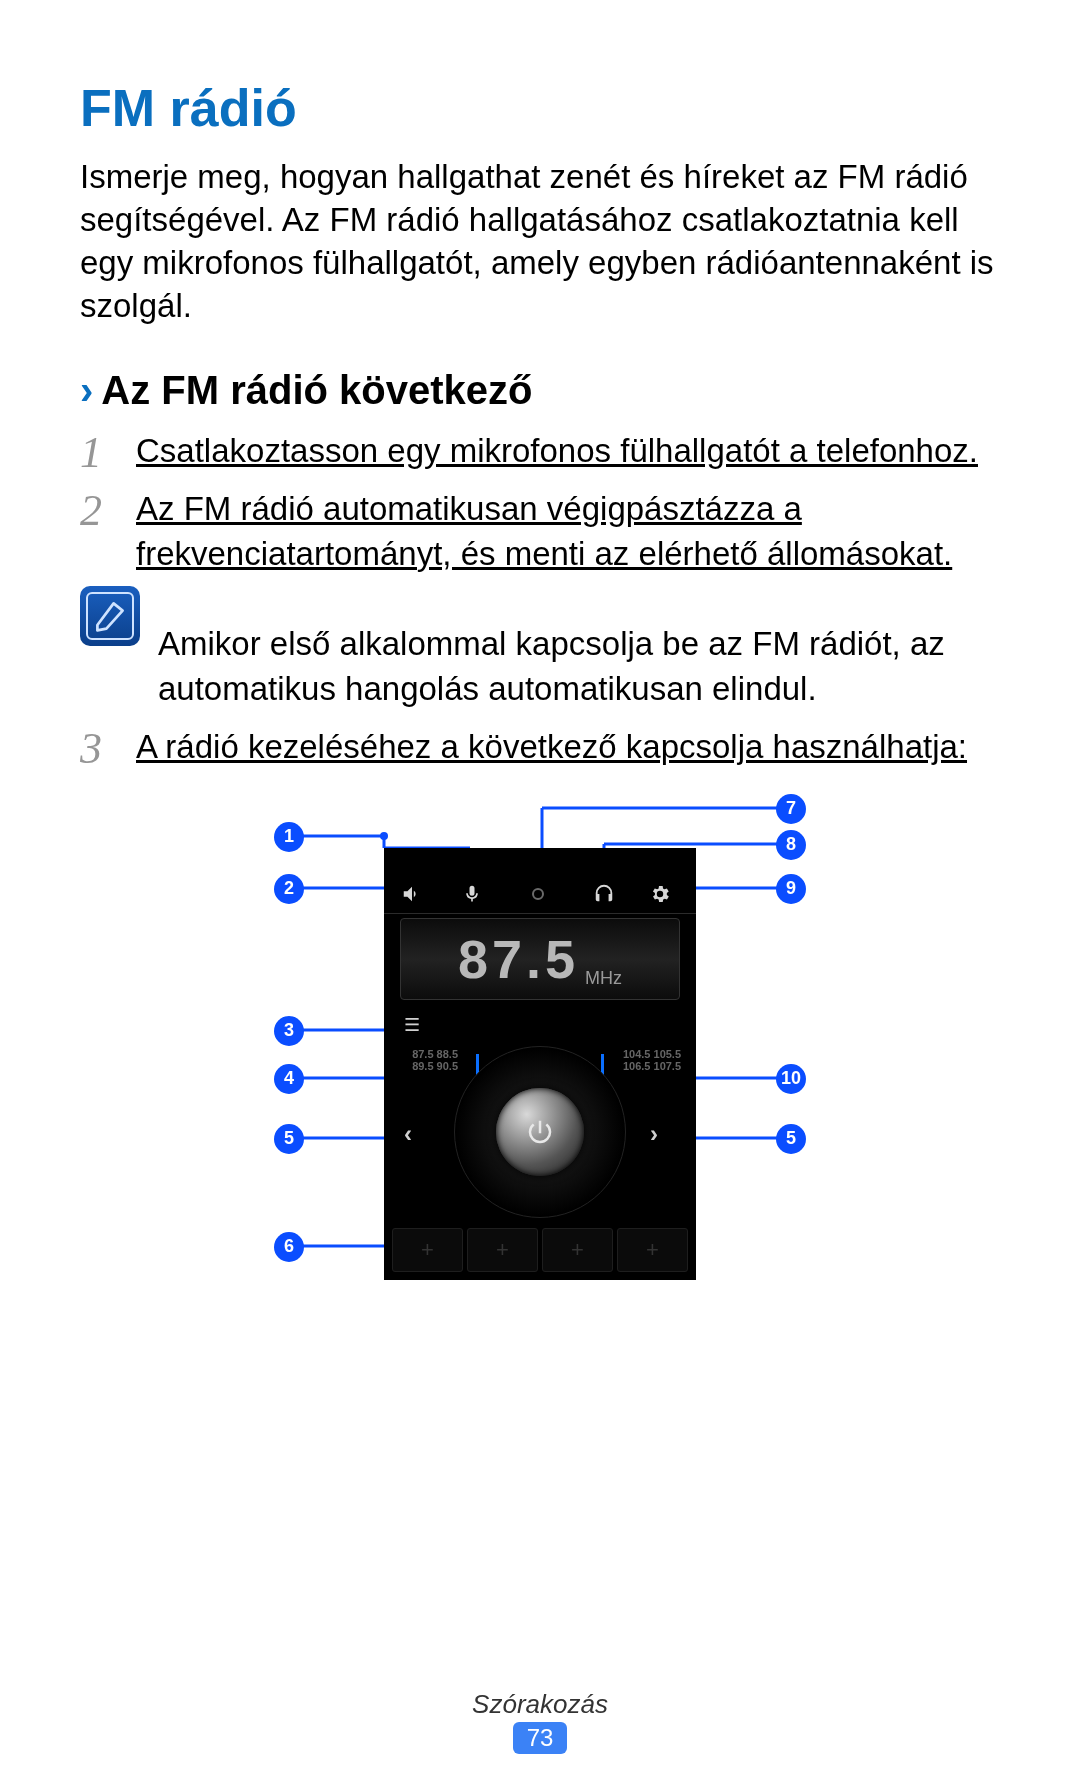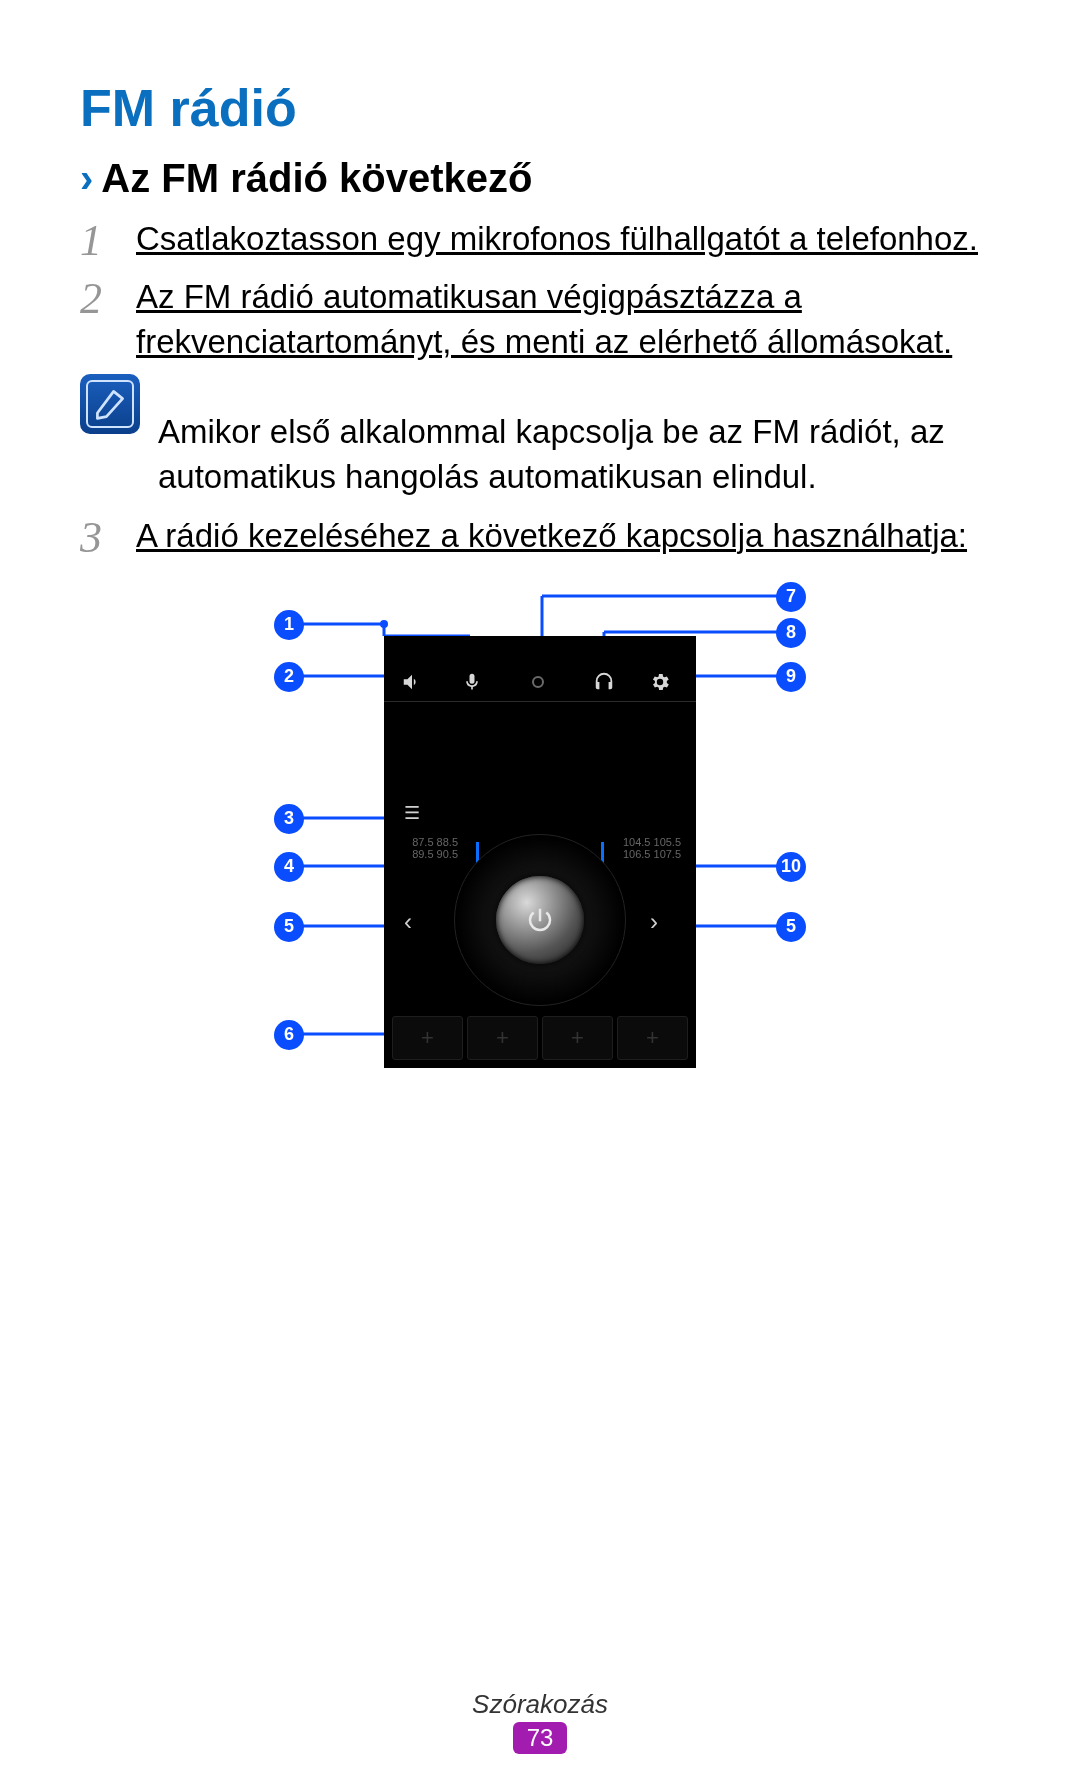--- a/index.html
+++ b/index.html
@@ -105,21 +105,21 @@
     display:flex; align-items:center; justify-content:center;
     font-family:"Segment7","Arial Black",sans-serif;
   }
   .freq-val { font-size:54px; color:#b8b8b8; letter-spacing:4px; font-weight:600; }
   .freq-unit{ font-size:18px; color:#9a9a9a; margin-left:6px; align-self:flex-end; padding-bottom:10px;}
   .list-icon{
     position:absolute; top:166px; left:20px;
     color:#d0d0d0; font-size:18px;
   }
   .dial-zone{
-    position:absolute; top:196px; left:0; right:0; height:176px;
+    position:absolute; top:196px; left:0; right:0; height:176px;font-weight:bold;
   }
   .dial-outer{
     position:absolute; left:70px; top:2px; width:172px; height:172px;
     border-radius:50%;
     background:radial-gradient(circle,#2a2a2a 0%,#000 70%);
     border:1px solid #222;
   }
   .dial-knob{
     position:absolute; left:112px; top:44px; width:88px; height:88px;
     border-radius:50%;
@@ -166,31 +166,32 @@
   svg.leader circle.dot{ fill:#0a4dff; }
 
   
   .footer{
     position:absolute; bottom:17px; left:0; right:0;
     text-align:center;
   }
   .footer-label{ font-style:italic; font-size:26px; color:#333; }
   .page-num{
     display:inline-block; margin-top:2px;
-    background:#a21caf; color:#fff;
+    background:#3b82f6; color:#fff;
     padding:2px 14px; border-radius:6px;
     font-size:24px;
   }
 </style>
 </head>
 <body>
 
 <div class="page">
   <h1 class="title">FM rádió</h1>
 
+  <p class="intro">Ismerje meg, hogyan hallgathat zenét és híreket az FM rádió segítségével. Az FM rádió hallgatásához csatlakoztatnia kell egy mikrofonos fülhallgatót, amely egyben rádióantennaként is szolgál.</p>
 
   <div class="sub-heading">
     <span class="chevron">›</span>
     <span>Az FM rádió következő</span>
   </div>
 
   <ul class="steps">
     <li class="step">
       <span class="step-num">1</span>
       <div class="step-body">
@@ -302,20 +303,24 @@
               <path fill="#d7d7d7" d="M12 2a9 9 0 0 0-9 9v7a2 2 0 0 0 2 2h2v-8H5v-1a7 7 0 0 1 14 0v1h-2v8h2a2 2 0 0 0 2-2v-7a9 9 0 0 0-9-9z"></path>
             </svg>
         </div>
         <div class="top-icon ic-gear">
           <svg viewBox="0 0 24 24" width="22" height="22">
               <path fill="#d7d7d7" d="M19.4 13a7.5 7.5 0 0 0 .1-1 7.5 7.5 0 0 0-.1-1l2.1-1.6-2-3.5-2.5 1a7.3 7.3 0 0 0-1.7-1l-.4-2.7h-4l-.4 2.7a7.3 7.3 0 0 0-1.7 1l-2.5-1-2 3.5L6.5 11a7.5 7.5 0 0 0 0 2l-2.1 1.6 2 3.5 2.5-1a7.3 7.3 0 0 0 1.7 1l.4 2.7h4l.4-2.7a7.3 7.3 0 0 0 1.7-1l2.5 1 2-3.5L19.4 13zM12 15.5A3.5 3.5 0 1 1 15.5 12 3.5 3.5 0 0 1 12 15.5z"></path>
             </svg>
         </div>
       </div>
 
+      <div class="freq-panel">
+        <span class="freq-val">87.5</span>
+        <span class="freq-unit">MHz</span>
+      </div>
 
       <div class="list-icon">☰</div>
 
       <div class="dial-zone">
         <div class="scale-l">87.5
 88.5
 89.5
 90.5</div>
         <div class="scale-r">104.5
 105.5

